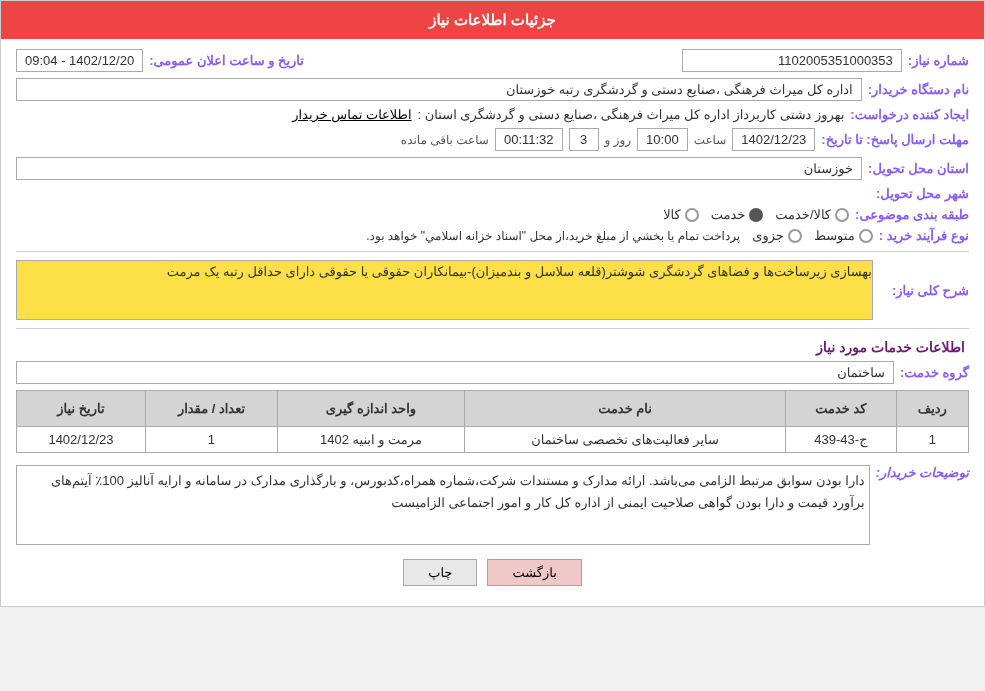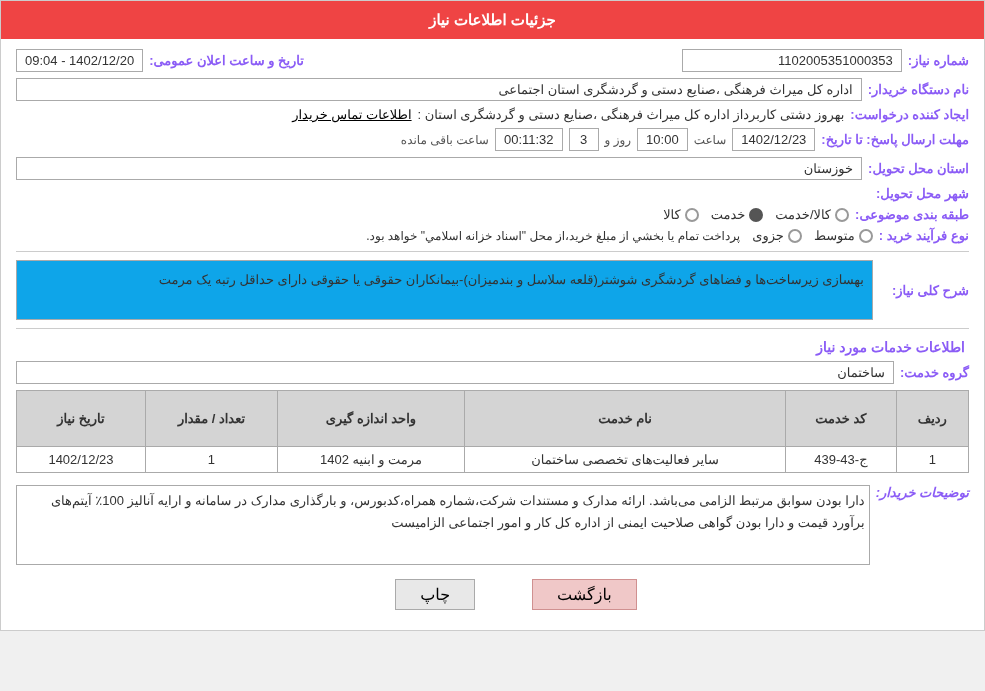--- a/index.html
+++ b/index.html
@@ -36,21 +36,21 @@
     }
     .value-box-fixed {
       border: 1px solid #aaa;
       padding: 3px 8px;
       background: #fff;
       min-height: 22px;
     }
     .section-header {
       font-weight: bold;
       font-size: 14px;
-      color: #8b5cf6;
+      color: #701a75;
       margin: 10px 0 6px 0;
       padding-right: 4px;
     }
     .radio-group {
       display: flex;
       align-items: center;
       gap: 12px;
       flex: 1;
     }
     .radio-item {
@@ -71,60 +71,58 @@
       background: #555;
     }
     table.service-table {
       width: 100%;
       border-collapse: collapse;
       margin-top: 6px;
     }
     table.service-table th {
       background: #d4d4d4;
       border: 1px solid #aaa;
-      padding: 20px 8px;
+      padding: 10px 8px;
       text-align: center;
       font-weight: bold;
     }
     table.service-table td {
       border: 1px solid #aaa;
       padding: 5px 8px;
       text-align: center;
     }
     .description-box {
       border: 1px solid #aaa;
       padding: 4px;
       background: #fff;
       min-height: 80px;
       margin-top: 4px;
       line-height: 1.7;
       text-align: right;
     }
     .general-desc {
       border: 1px solid #aaa;
-      padding: 8px;
-      background: #0ea5e9;
+      background: #fde047;
       min-height: 60px;
       line-height: 1.7;
       text-align: right;
     }
     .button-row {
       display: flex;
       justify-content: center;
       gap: 10px;
       margin: 14px 0 10px 0;
     }
     .btn {
       padding: 5px 24px;
       border: 1px solid #aaa;
       background: #e8e8e8;
       cursor: pointer;
-      font-size: 16px;
-      font-family: Liberation Serif, serif;
-      margin-left: 47px;
+      font-size: 13px;
+      font-family: Liberation Sans, sans-serif;
     }
     .btn-print {
       background: #e8e8e8;
     }
     .btn-back {
       background: #f0c8c8;
       border-color: #d09090;
     }
     .link-blue {
       color: #000000;
@@ -166,21 +164,21 @@
     <div class="row-flex">
       <span class="inline-label">شماره نیاز:</span>
       <div class="value-box-fixed" style="min-width:220px;">1102005351000353</div>
       <div class="spacer"></div>
       <span class="inline-label">تاریخ و ساعت اعلان عمومی:</span>
       <div class="value-box-fixed">1402/12/20 - 09:04</div>
     </div>
 
     <div class="row-flex">
       <span class="inline-label">نام دستگاه خریدار:</span>
-      <div class="value-box">اداره کل میراث فرهنگی ،صنایع دستی و گردشگری استان اجتماعی</div>
+      <div class="value-box">اداره کل میراث فرهنگی ،صنایع دستی و گردشگری رتبه خوزستان</div>
     </div>
 
     <div class="row-flex">
       <span class="inline-label">ایجاد کننده درخواست:</span>
       <span>بهروز دشتی کاربرداز اداره کل میراث فرهنگی ،صنایع دستی و گردشگری استان :</span>
       <span class="link-blue">اطلاعات تماس خریدار</span>
     </div>
 
     <div class="row-flex">
       <span class="inline-label">مهلت ارسال پاسخ: تا تاریخ:</span>

